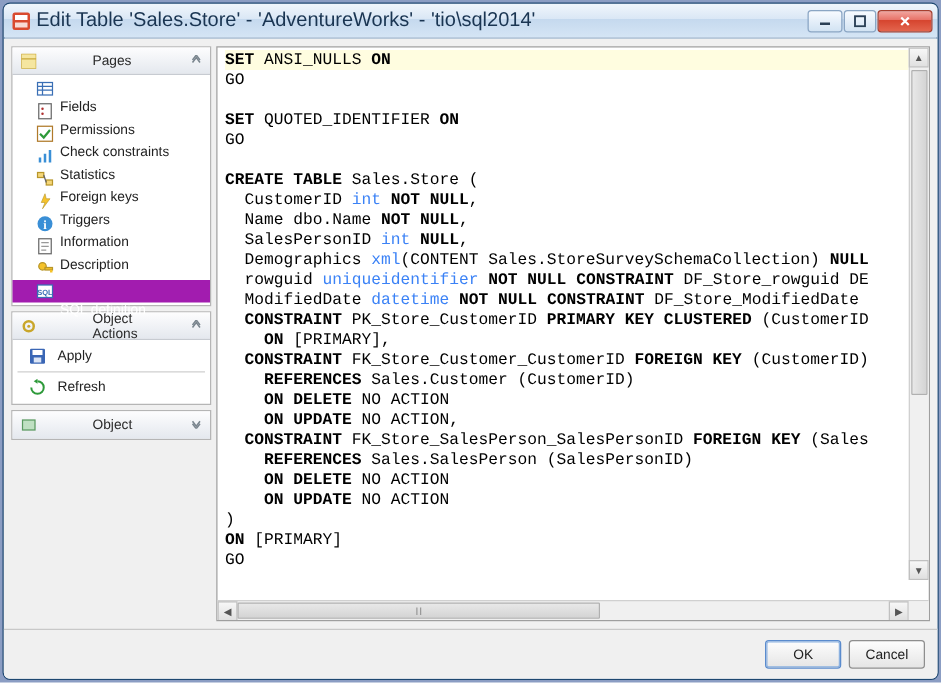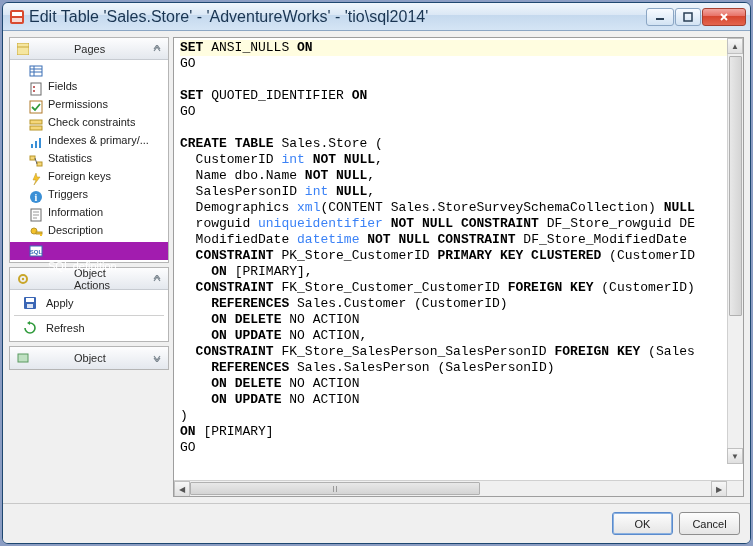--- a/index.html
+++ b/index.html
@@ -143,29 +143,20 @@
                   <svg width="14" height="14">
                     <rect x="1" y="1" width="12" height="12" fill="#fff" stroke="#b07a2a"></rect>
                     <path d="M3 7 L6 10 L11 4" fill="none" stroke="#2e9a3a" stroke-width="1.8"></path>
                   </svg>
                 </span>
                 <span class="tlabel">Check constraints</span>
               </div>
               <div class="tree-item">
                 <span class="ticon">
                   <svg width="14" height="14">
-                    <rect x="1" y="2" width="12" height="4" fill="#f5d77a" stroke="#b8962a"></rect>
-                    <rect x="1" y="8" width="12" height="4" fill="#f5d77a" stroke="#b8962a"></rect>
-                  </svg>
-                </span>
-                <span class="tlabel">Indexes &amp; primary/...</span>
-              </div>
-              <div class="tree-item">
-                <span class="ticon">
-                  <svg width="14" height="14">
                     <rect x="2" y="8" width="2" height="4" fill="#3a8fd6"></rect>
                     <rect x="6" y="5" width="2" height="7" fill="#3a8fd6"></rect>
                     <rect x="10" y="2" width="2" height="10" fill="#3a8fd6"></rect>
                   </svg>
                 </span>
                 <span class="tlabel">Statistics</span>
               </div>
               <div class="tree-item">
                 <span class="ticon">
                   <svg width="14" height="14">

